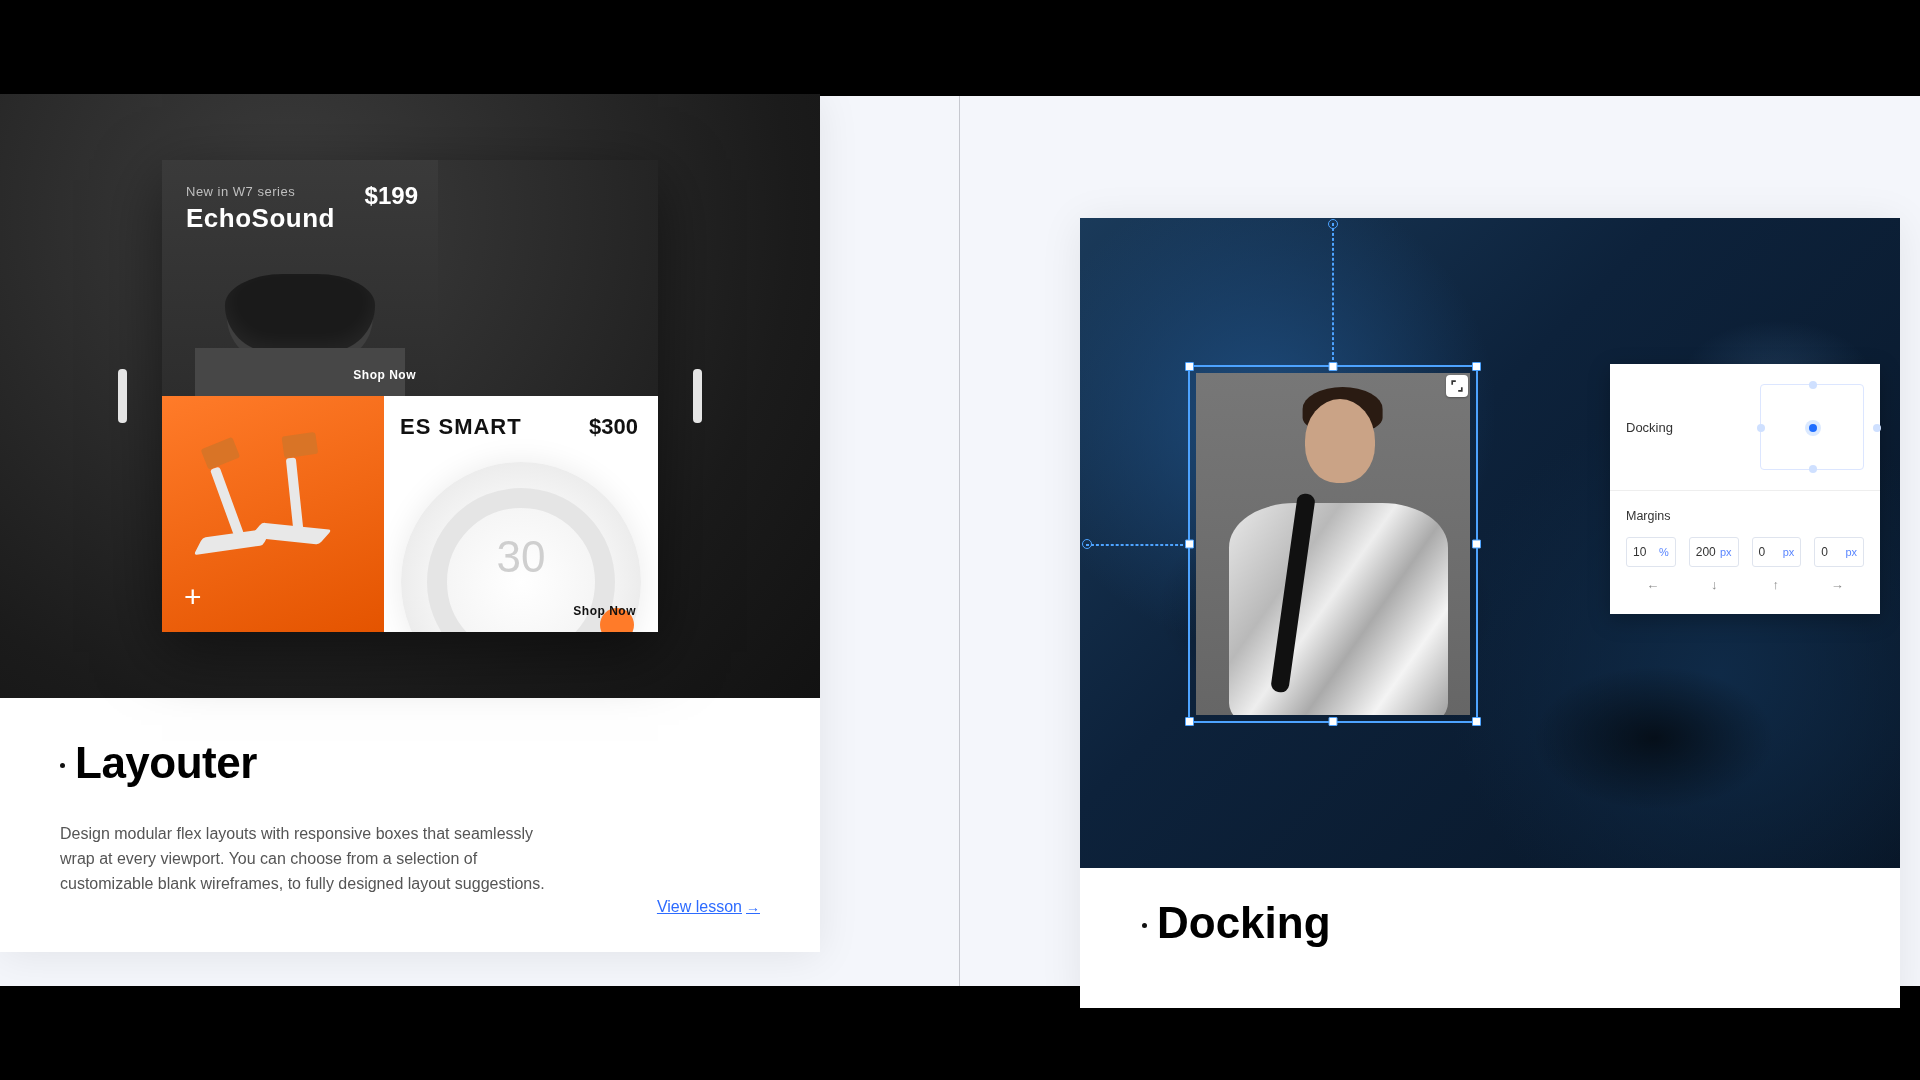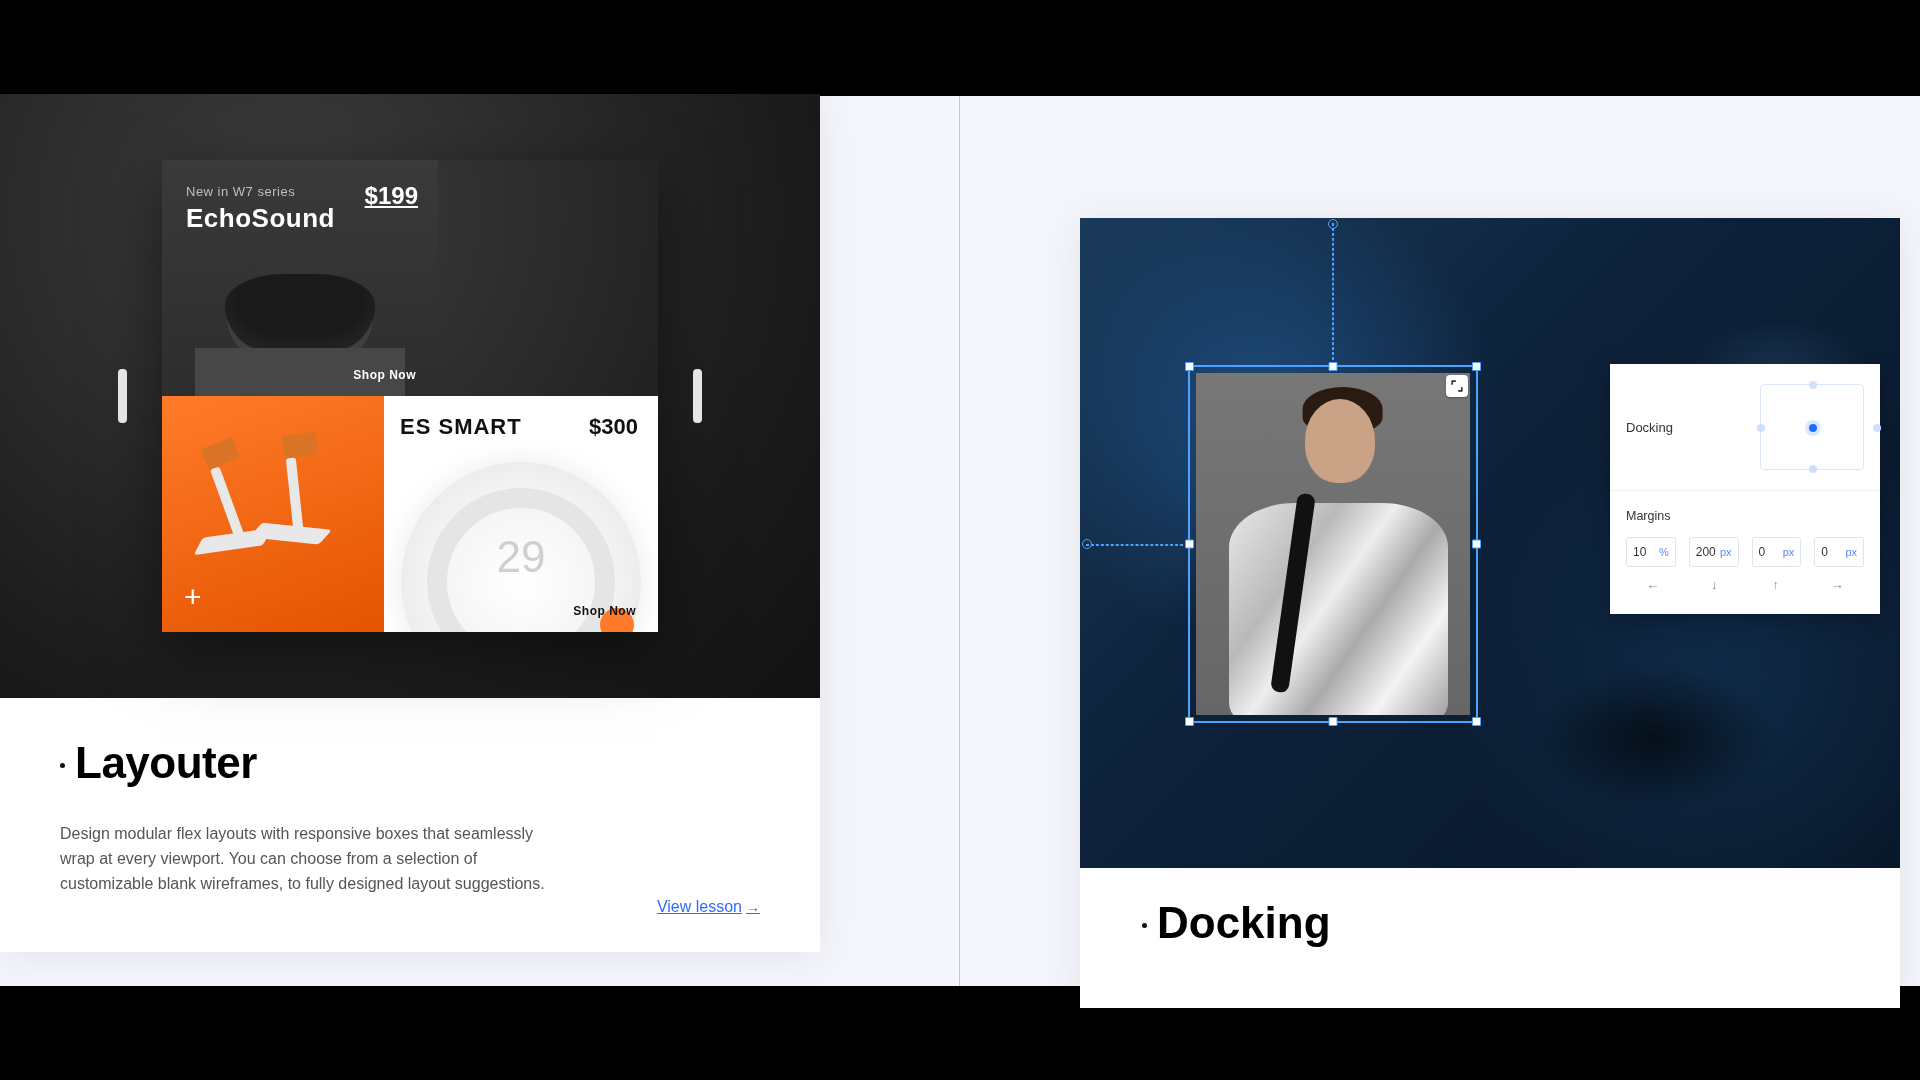--- a/index.html
+++ b/index.html
@@ -39,21 +39,21 @@
     width: 496px; height: 472px;
     display:flex; flex-direction:column;
     box-shadow: 0 20px 60px rgba(0,0,0,.5);
   }
   .c-top { flex:1; display:flex; }
   .c-bot { flex:1; display:flex; }
   .tile { position: relative; color:#fff; }
   .tile-a { width: 276px; background: linear-gradient(#3a3a3a,#2d2d2d); padding:24px; }
   .tile-a .series { font-size:13px; color:#bfbfbf; letter-spacing:.5px; }
   .tile-a .name   { font-size:26px; font-weight:600; margin-top:4px; letter-spacing:.5px;}
-  .tile-a .price  { position:absolute; top:22px; right:20px; font-size:24px; font-weight:600;text-decoration:underline; }
+  .tile-a .price  { position:absolute; top:22px; right:20px; font-size:24px; font-weight:600; }
   .tile-a .speaker {
     position:absolute; left:50%; bottom:44px; transform:translateX(-50%);
     width:150px; height:78px;
     background:#1a1a1a; border-radius:75px 75px 60px 60px / 40px 40px 60px 60px;
     box-shadow: 0 12px 0 -2px #3f3f3f, 0 -8px 20px rgba(255,255,255,.05) inset;
   }
   .tile-a .pedestal {
     position:absolute; left:50%; bottom:0; transform:translateX(-50%);
     width:210px; height:48px; background:#474747;
   }
@@ -178,21 +178,21 @@
                   <div class="rod"></div>
                   <div class="foot"></div>
                   <div class="pad"></div>
                 </div>
               <div class="plus">+</div>
             </div>
             <div class="tile tile-d">
               <div class="hdr">ES SMART</div>
               <div class="price">$300</div>
               <div class="dial">
-                <div class="temp">29</div>
+                <div class="temp">30</div>
               </div>
               <div class="shopnow">Shop Now</div>
               <div class="badge"></div>
             </div>
           </div>
         </div>
       </div>
       <div class="card-body">
         <div><span class="bullet"></span><span class="card-title">Layouter</span></div>
         <p class="card-desc">Design modular flex layouts with responsive boxes that seamlessly wrap at every viewport. You can choose from a selection of customizable blank wireframes, to fully designed layout suggestions.</p>

